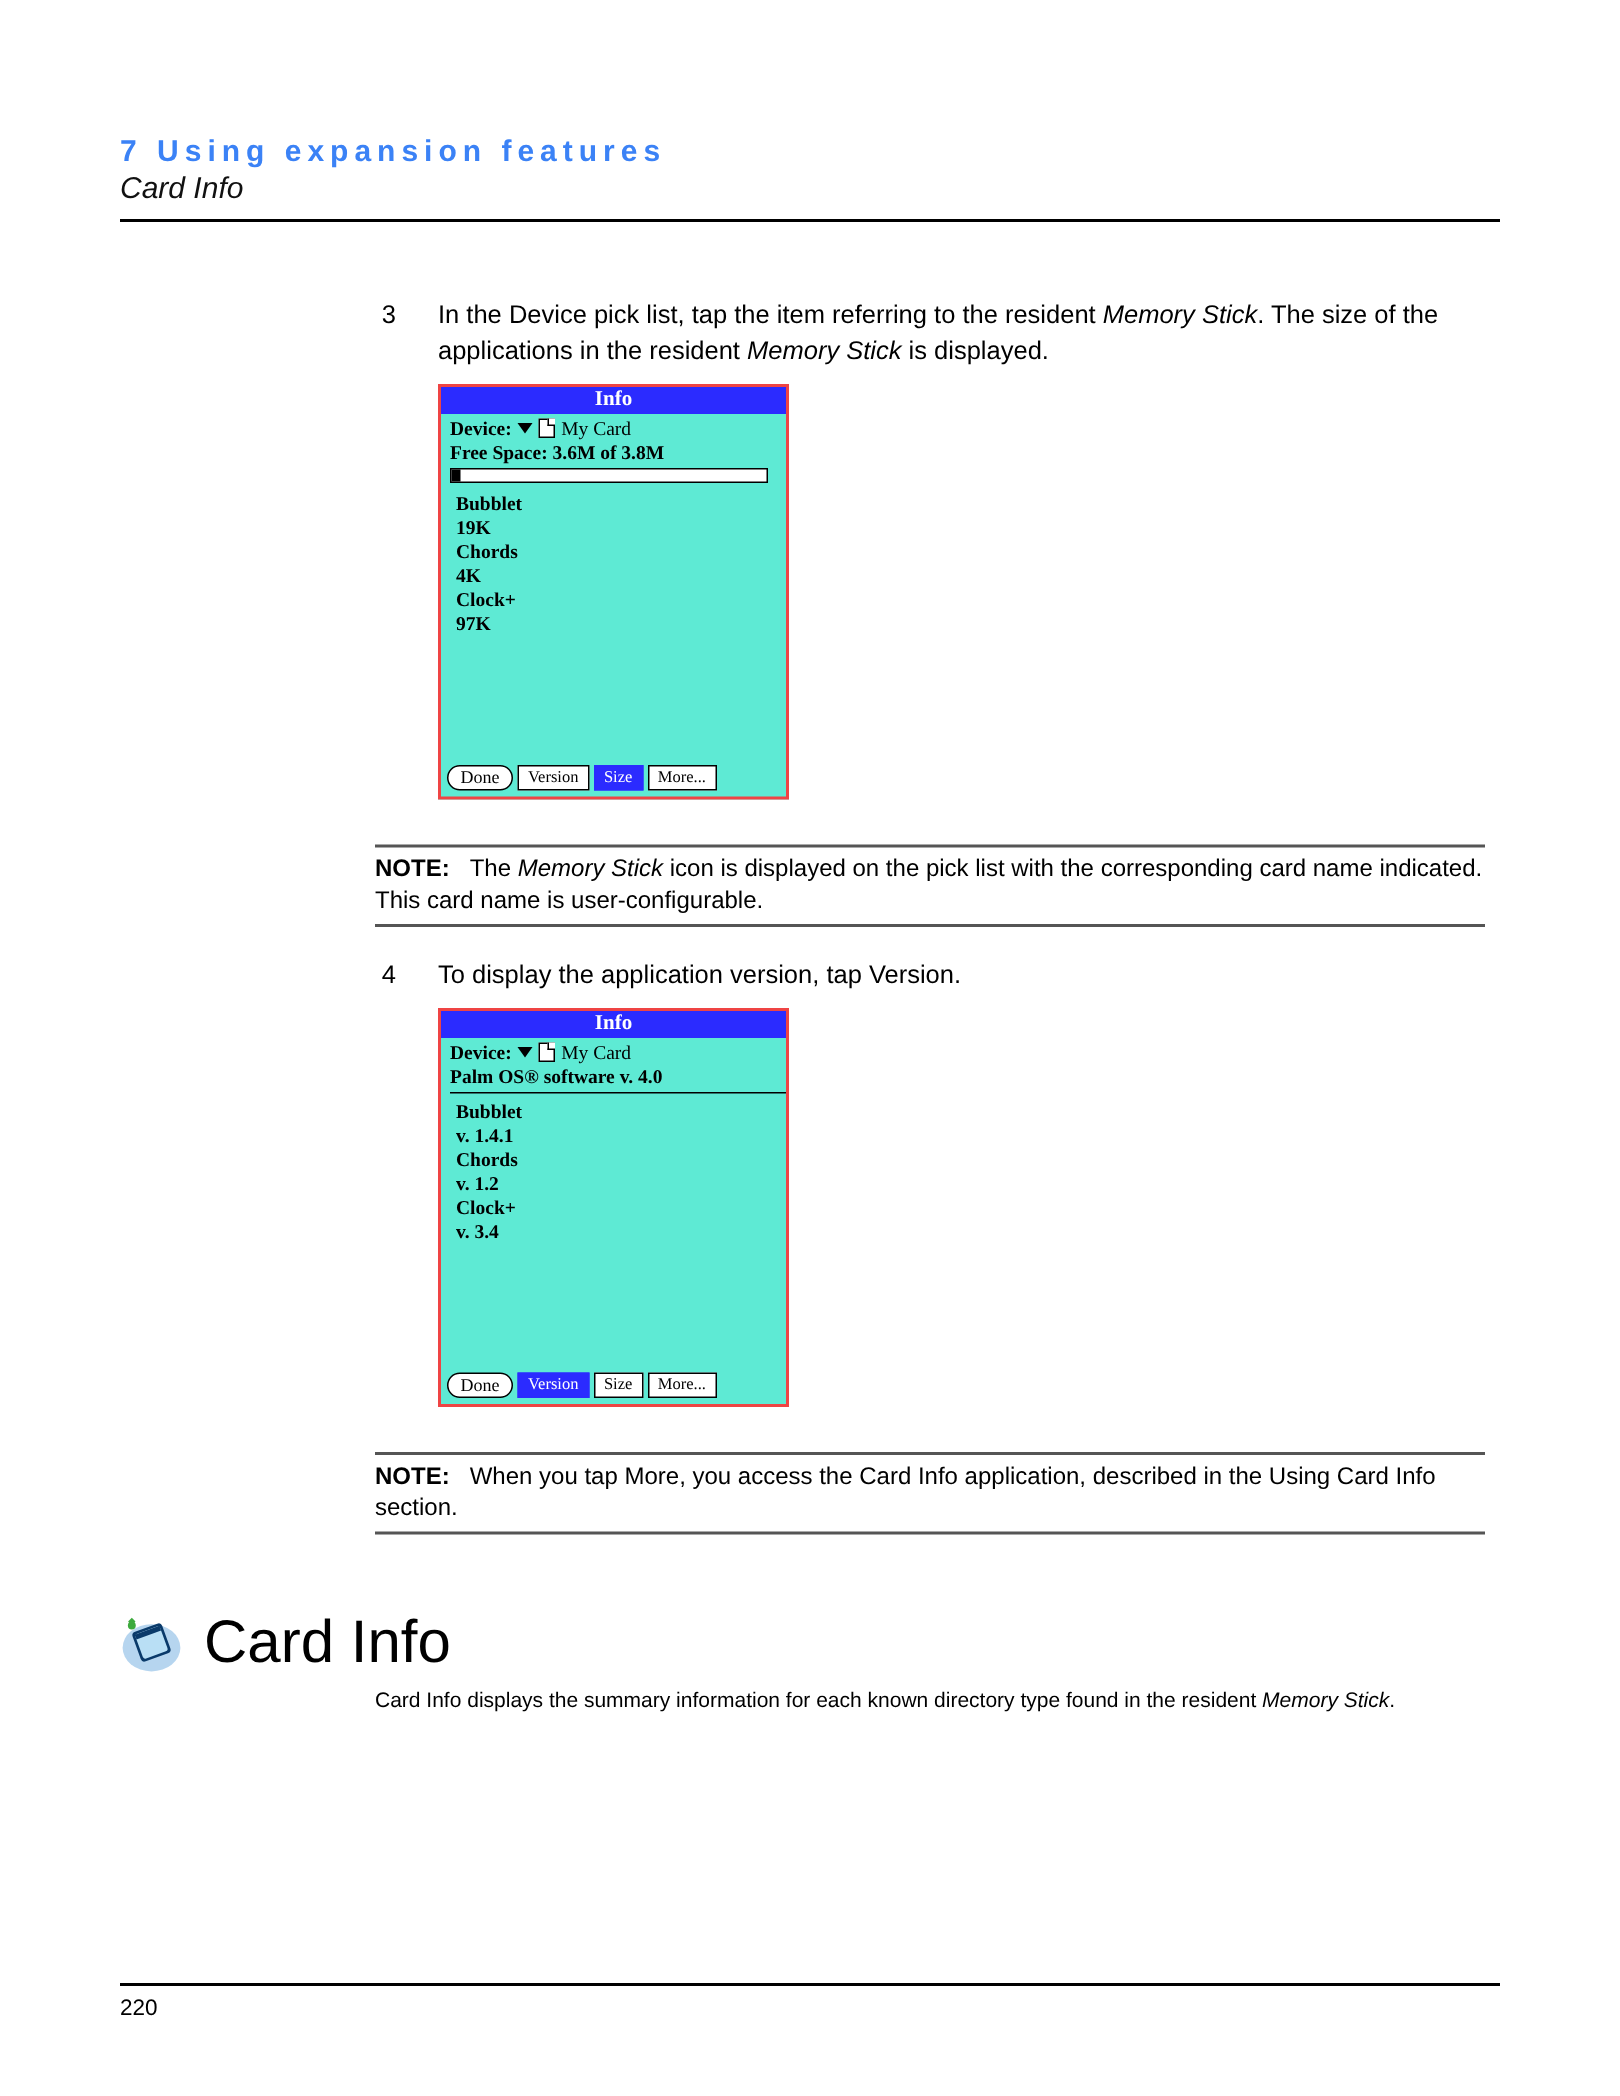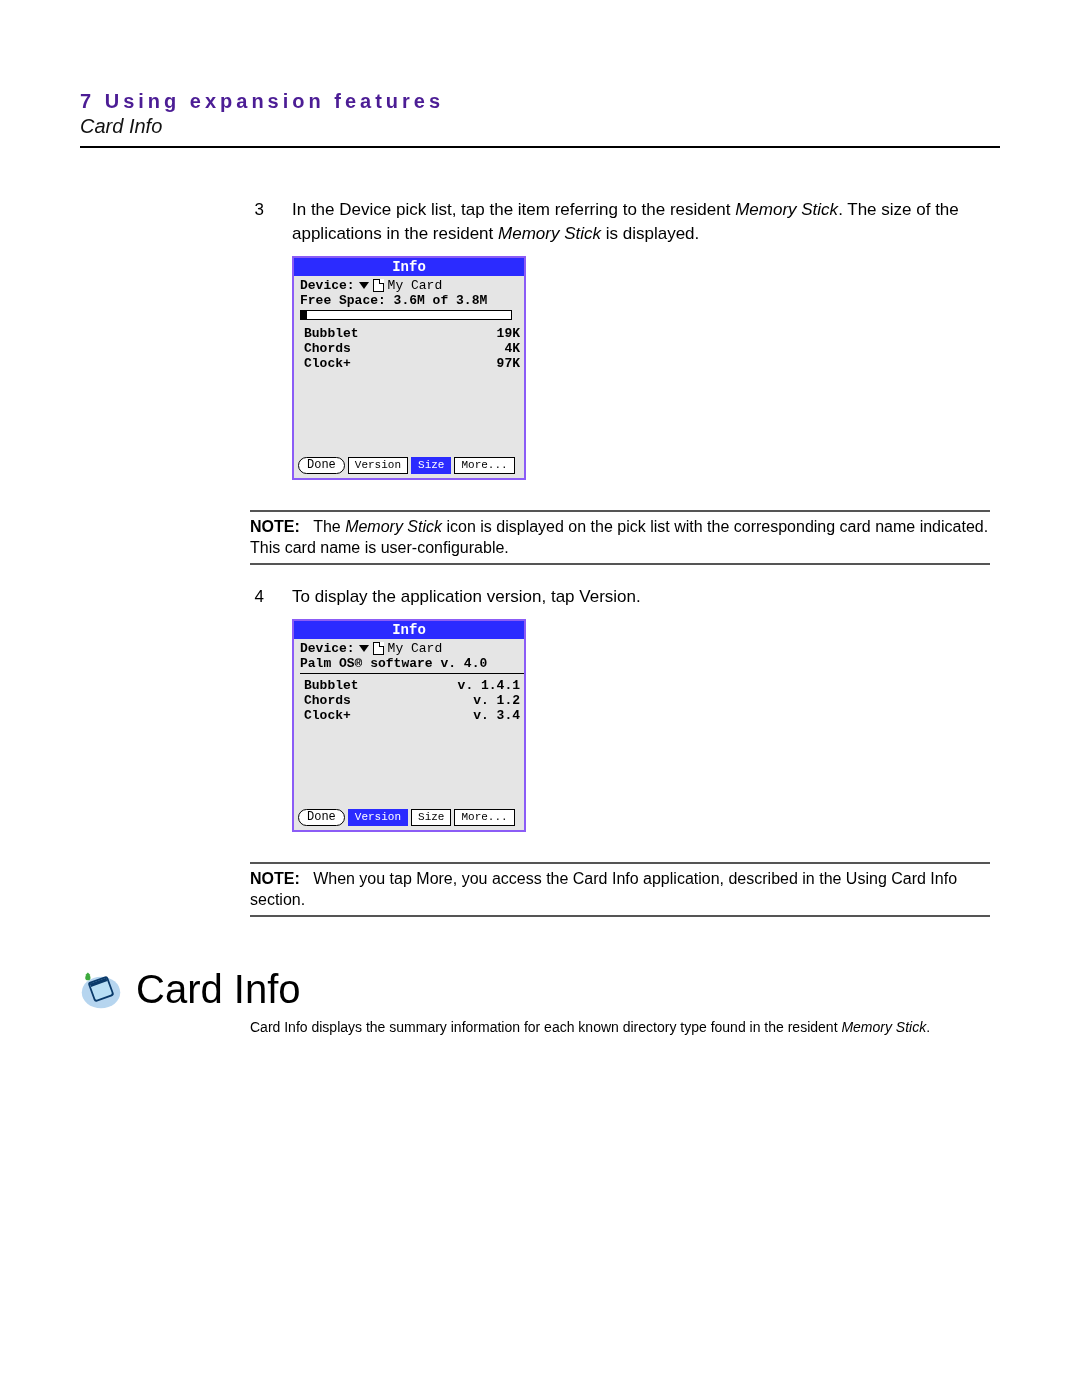--- a/index.html
+++ b/index.html
@@ -14,21 +14,21 @@
     height: 1397px;
     margin: 0 auto;
     position: relative;
     box-sizing: border-box;
     padding: 90px 80px 40px 80px;
   }
   .chapter-line {
     font-weight: 700;
     letter-spacing: 4px;
     font-size: 20px;
-    color: #4c1d95;
+    color: #3b82f6;
   }
   .section-line {
     font-style: italic;
     font-size: 20px;
     color: #111;
     margin-top: 2px;
   }
   .hr-head {
     border: none;
     border-top: 2px solid #000;
@@ -56,23 +56,23 @@
   }
   .note-block {
     font-size: 16px;
     line-height: 1.35;
     padding: 4px 0;
   }
   .note-block .lbl { font-weight: 700; }
   
   .palm {
     width: 230px;
-    border: 2px solid #8b5cf6;
-    background: #e5e5e5;
-    font-family: Liberation Mono, monospace;
+    border: 2px solid #ef4444;
+    background: #5eead4;
+    font-family: Liberation Serif, serif;
     font-size: 13px;
     margin: 10px 0 30px 0;
   }
   .palm-title {
     background: #2b2bff;
     color: #fff;
     font-weight: 700;
     text-align: center;
     padding: 1px 0;
     font-size: 14px;
@@ -111,22 +111,22 @@
   }
   .palm-sep {
     border-top: 1px solid #000;
     margin: 2px 0;
   }
   .palm-list {
     padding: 2px 4px;
   }
   .palm-row {
     display: flex;
-    justify-content: space-between;
     font-weight: 700;
+    flex-direction: column;
   }
   .palm-space {
     height: 80px;
   }
   .palm-btns {
     display: flex;
     align-items: center;
     gap: 3px;
     padding: 4px;
   }
@@ -324,14 +324,17 @@
       <circle cx="9" cy="11" r="3" fill="#3daa3d"></circle>
       <rect x="7" y="6" width="4" height="4" transform="rotate(45 9 8)" fill="#3daa3d"></rect>
     </svg>
     <h1>Card Info</h1>
   </div>
 
   <div class="body-col para">
     <span>Card Info displays the summary information for each known directory type found in the resident </span><i>Memory Stick</i><span>.</span>
   </div>
 
+  <div class="footer">
+    <span>220</span>
+  </div>
 
 </div>
 
 </body></html>

